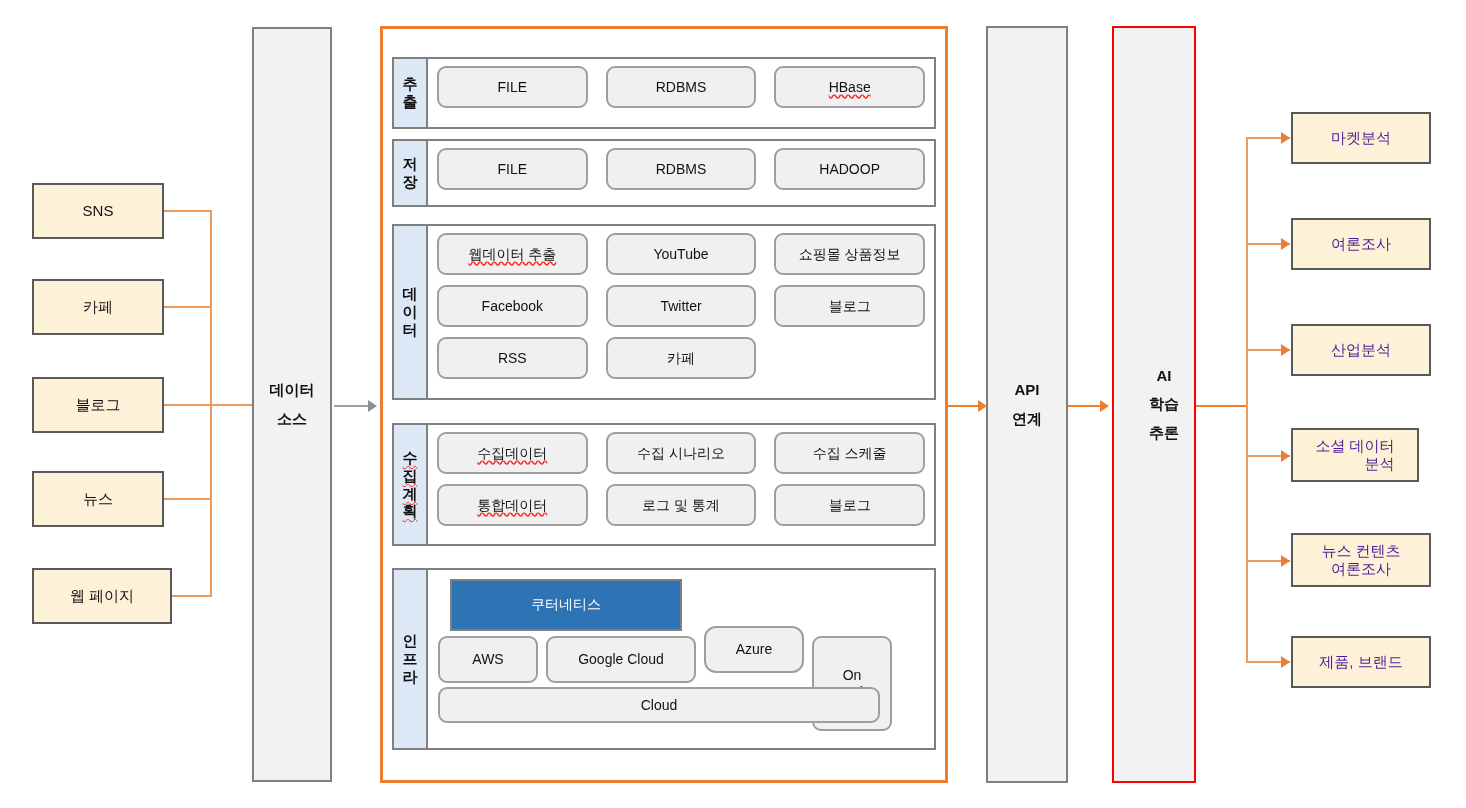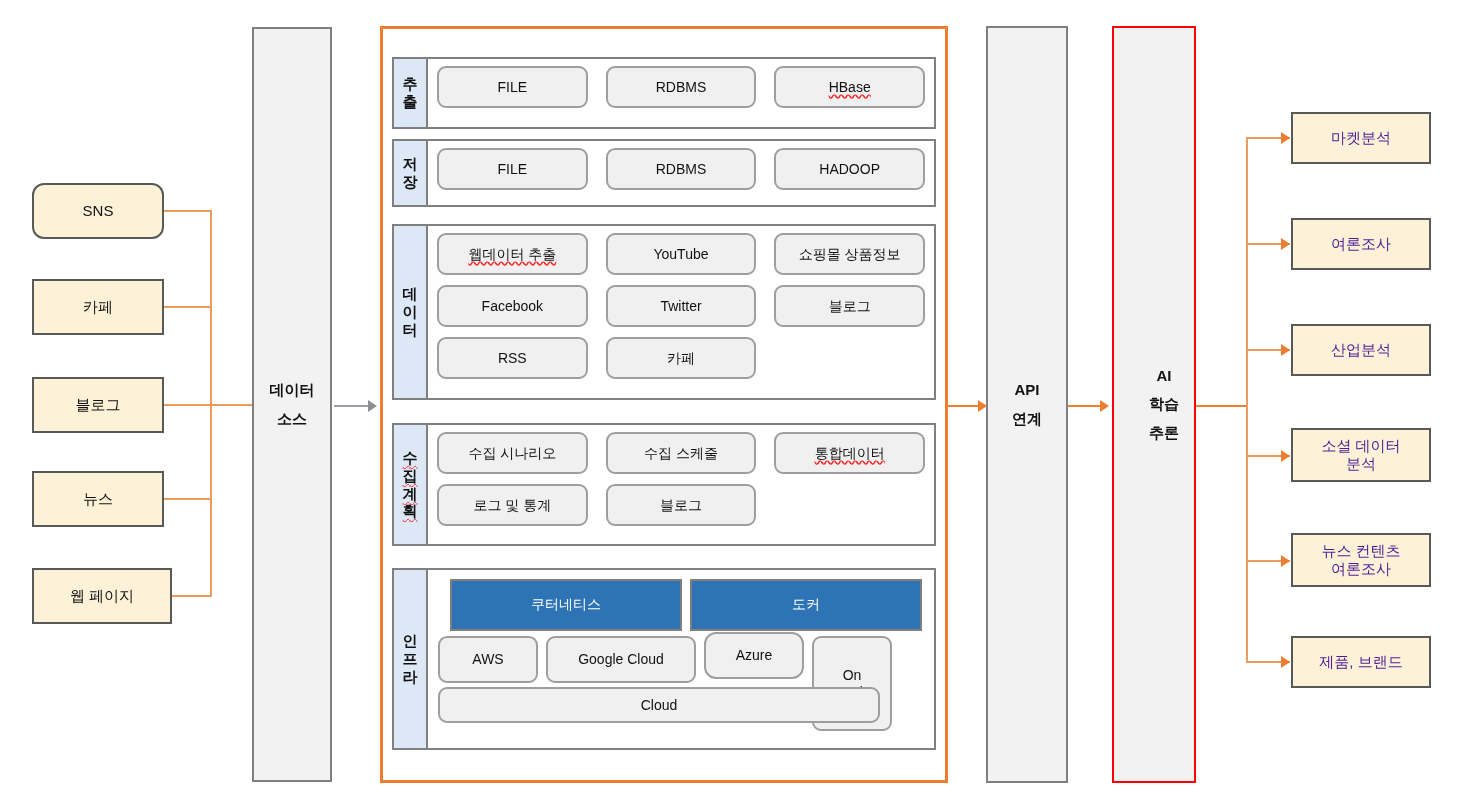--- a/index.html
+++ b/index.html
@@ -91,21 +91,21 @@
     border-top:6px solid transparent; border-bottom:6px solid transparent;
     border-left:9px solid #ED7D31;
   }
   .arrow.gray{ border-left-color:#8A8F94; }
 </style>
 </head>
 <body>
 
 <div class="canvas">
 
-  <div class="src-box" style="left:32px;  top:183px; width:132px; height:56px;border-radius:12px;">SNS</div>
+  <div class="src-box" style="left:32px;  top:183px; width:132px; height:56px;">SNS</div>
   <div class="src-box" style="left:32px;  top:279px; width:132px; height:56px;">카페</div>
   <div class="src-box" style="left:32px;  top:377px; width:132px; height:56px;">블로그</div>
   <div class="src-box" style="left:32px;  top:471px; width:132px; height:56px;">뉴스</div>
   <div class="src-box" style="left:32px;  top:568px; width:140px; height:56px;">웹 페이지</div>
 
   <div class="ln-h" style="left:164px; top:210px; width:48px;"></div>
   <div class="ln-h" style="left:164px; top:306px; width:48px;"></div>
   <div class="ln-h" style="left:164px; top:404px; width:96px;"></div>
   <div class="ln-h" style="left:164px; top:498px; width:48px;"></div>
   <div class="ln-h" style="left:172px; top:595px; width:40px;"></div>
@@ -182,20 +182,23 @@
     <div class="sec-label">
       <div class="vtext">
         <span class="sq">수</span>
         <span class="sq">집</span>
         <span class="sq">계</span>
         <span class="sq">획</span>
       </div>
     </div>
     <div class="sec-body">
       <div class="grid3">
+        <div class="cell">
+            <span class="sq">수집데이터</span>
+          </div>
         <div class="cell">수집 시나리오</div>
         <div class="cell">수집 스케줄</div>
         <div class="cell">
             <span class="sq">통합데이터</span>
           </div>
         <div class="cell">로그 및 통계</div>
         <div class="cell">블로그</div>
       </div>
     </div>
   </div>
@@ -204,25 +207,24 @@
     <div class="sec-label">
       <div class="vtext">
         <span>인</span>
         <span>프</span>
         <span>라</span>
       </div>
     </div>
     <div class="sec-body" style="padding:0;">
       <div class="infra-body">
         <div class="blue-bar" style="left:10px; top:9px; width:232px; height:52px;">쿠터네티스</div>
-        <div class="blue-bar" style="left:250px; top:9px; width:232px; height:52px;">도커</div>
 
         <div class="infra-cell" style="left:10px;  top:66px; width:100px; height:47px; border-radius:9px;">AWS</div>
         <div class="infra-cell" style="left:118px; top:66px; width:150px; height:47px; border-radius:9px;">Google Cloud</div>
-        <div class="infra-cell" style="left:276px; top:62px; width:100px; height:47px; border-radius:12px;">Azure</div>
+        <div class="infra-cell" style="left:276px; top:56px; width:100px; height:47px; border-radius:12px;">Azure</div>
         <div class="infra-cell" style="left:384px; top:66px; width:80px; height:95px; border-radius:9px;">On
 Premise</div>
         <div class="infra-cell" style="left:10px;  top:117px; width:442px; height:36px; border-radius:9px;">Cloud</div>
       </div>
     </div>
   </div>
 
   <div class="ln-h dark" style="left:948px; top:405px; width:36px;"></div>
   <div class="arrow" style="left:978px; top:400px;"></div>
 
@@ -257,19 +259,19 @@
 
   <div class="ln-h" style="left:1246px; top:560px; width:44px;"></div>
   <div class="arrow" style="left:1281px; top:555px;"></div>
 
   <div class="ln-h" style="left:1246px; top:661px; width:44px;"></div>
   <div class="arrow" style="left:1281px; top:656px;"></div>
 
   <div class="out-box" style="left:1291px; top:112px; width:140px; height:52px;">마켓분석</div>
   <div class="out-box" style="left:1291px; top:218px; width:140px; height:52px;">여론조사</div>
   <div class="out-box" style="left:1291px; top:324px; width:140px; height:52px;">산업분석</div>
-  <div class="out-box" style="left:1291px; top:428px; width:140px; height:54px;">소셜 데이터
+  <div class="out-box" style="left:1291px; top:428px; width:128px; height:54px;text-align:right;">소셜 데이터
 분석</div>
   <div class="out-box" style="left:1291px; top:533px; width:140px; height:54px;">뉴스 컨텐츠
 여론조사</div>
   <div class="out-box" style="left:1291px; top:636px; width:140px; height:52px;">제품, 브랜드</div>
 
 </div>
 
 </body></html>

